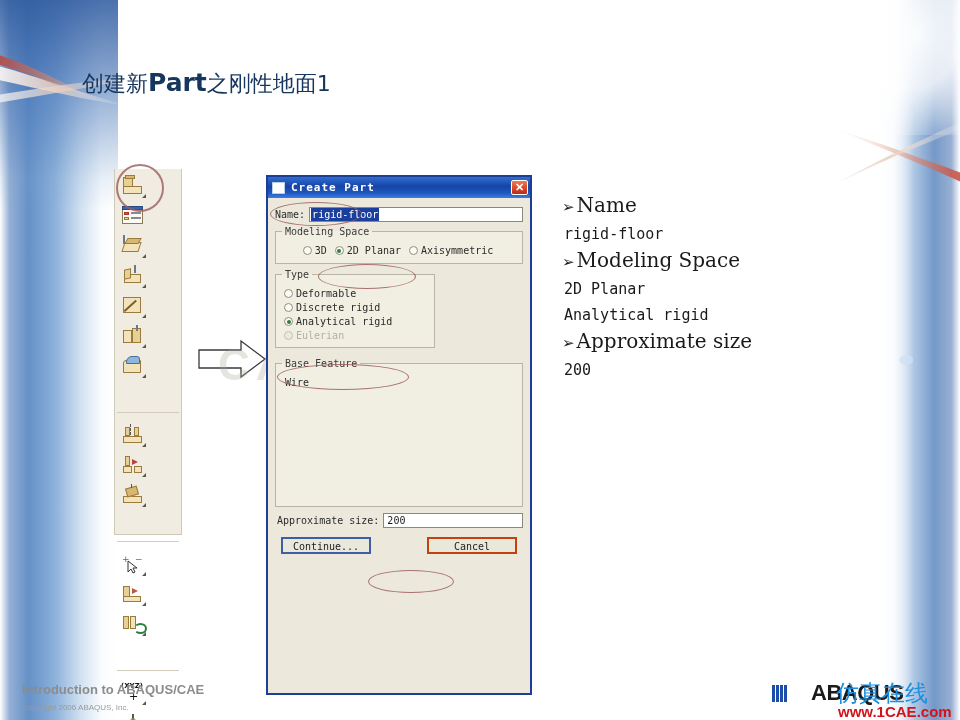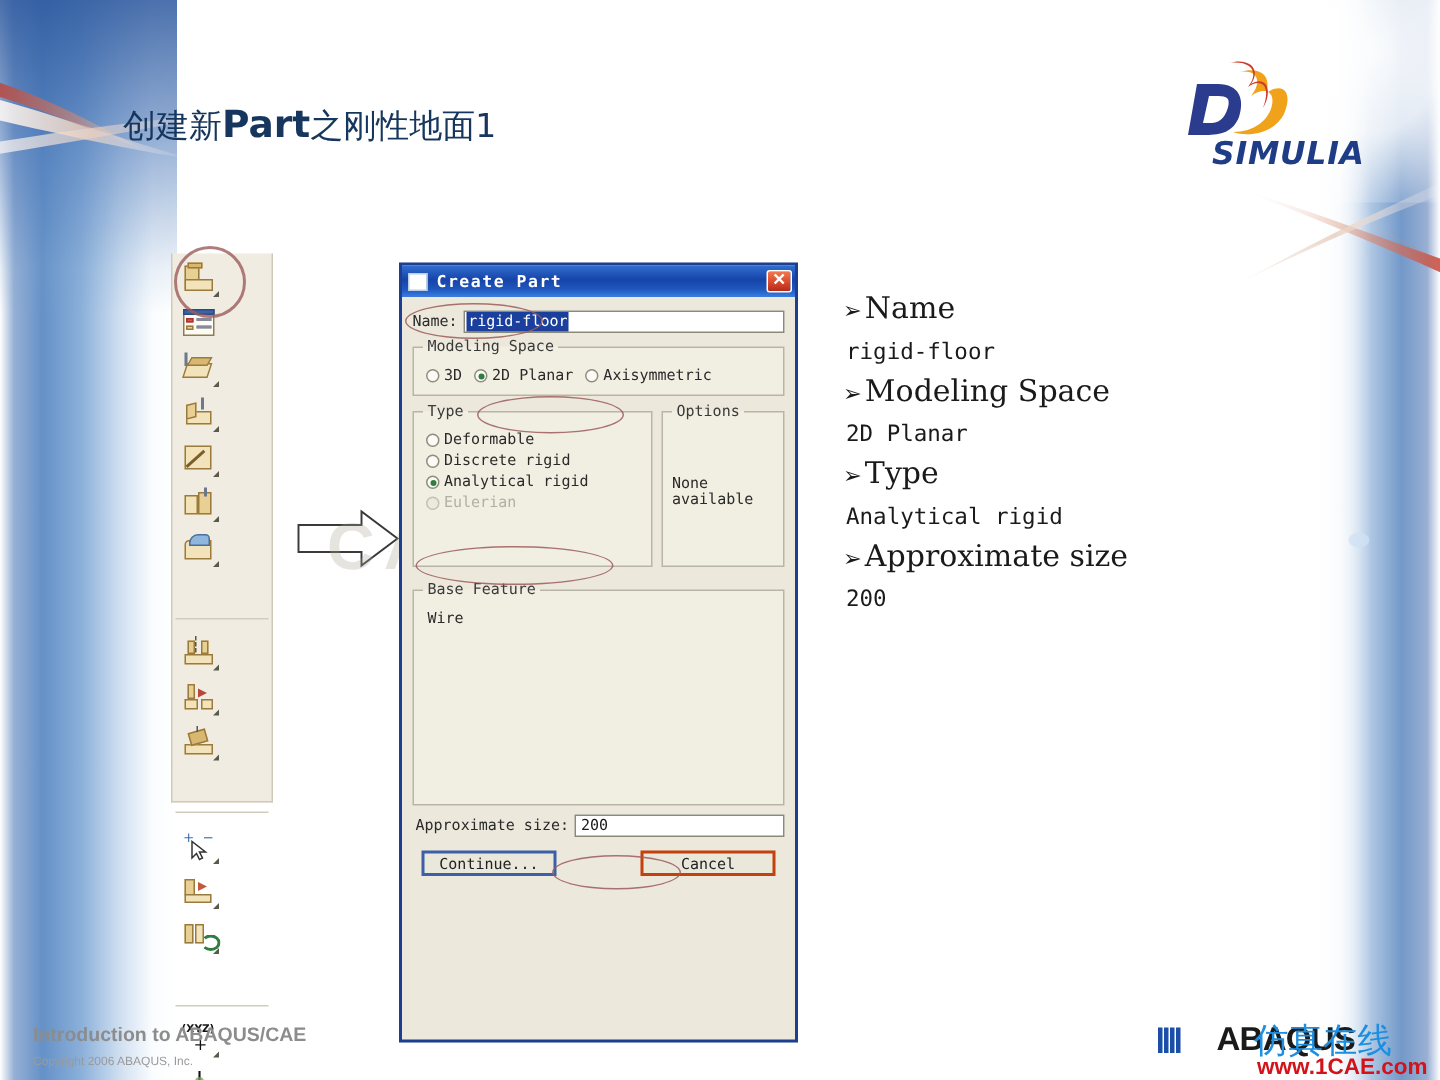--- a/index.html
+++ b/index.html
@@ -312,20 +312,21 @@
     font-size: 10px;
     color: #3a3a3a;
     padding: 0 3px;
   }
 
   .radio-row {
     display: flex;
     align-items: center;
     gap: 4px;
     padding: 3px 0 1px 2px;
+    justify-content: center;
   }
   .radio-item {
     display: flex;
     align-items: center;
     white-space: nowrap;
     margin-right: 4px;
   }
   .rb {
     width: 9px; height: 9px;
     border-radius: 50%;
@@ -563,28 +564,20 @@
     <path d="M-10,96 C40,88 92,80 150,76 C96,86 42,96 -10,104 Z" fill="url(#swA)" opacity="0.8"></path>
 
     <path d="M970,176 C920,158 872,140 826,126 C878,146 926,166 970,186 Z" fill="url(#swR2)"></path>
     <path d="M970,126 C918,146 870,166 824,190 C874,162 924,138 970,118 Z" fill="url(#swA)"></path>
     <path d="M884,138 C918,152 946,166 970,180 C940,162 910,148 884,138 Z" fill="url(#swR2)" opacity="0.9"></path>
     <ellipse cx="906" cy="360" rx="7" ry="5" fill="#cfe2f4" opacity="0.75"></ellipse>
   </svg>
 
   <div class="slide-title"><span>创建新</span><span class="en">Part</span><span>之刚性地面1</span></div>
 
-  <div class="simulia-logo">
-    <svg width="150" height="60" viewBox="0 0 150 60">
-      <path d="M40,12 C54,8 62,14 58,26 C70,18 76,26 70,40 C64,52 48,56 36,52 C50,52 60,44 62,34 C64,24 56,22 48,28 C56,18 52,10 40,12 Z" fill="#f0a21a"></path>
-      <path d="M33,6 C47,2 55,10 48,20 C58,14 63,24 56,36 C62,20 54,16 46,22 C54,12 48,4 33,6 Z" fill="#cf3a2a"></path>
-      <path d="M12,20 L26,20 C40,20 44,30 40,42 C36,52 28,54 18,54 L6,54 L12,20 Z M20,28 L16,46 L22,46 C28,46 32,40 33,34 C34,28 30,28 24,28 Z" fill="#2b3c8e"></path>
-    </svg>
-    <div class="simulia-word">SIMULIA</div>
-  </div>
 
   <div class="toolbox">
     <div class="tool-grid">
 
       <div class="tool-cell">
         <span class="ico">
           <span class="blk" style="left:1px;top:2px;width:10px;height:16px;"></span>
           <span class="blk lite" style="left:1px;top:11px;width:19px;height:8px;"></span>
           <span class="blk dark" style="left:3px;top:0px;width:10px;height:4px;"></span>
           <span class="corner-tri"></span>
@@ -787,24 +780,20 @@
               <span class="rb on"></span>
               <span class="rb-label">Analytical rigid</span>
             </div>
             <div class="radio-item">
               <span class="rb dis"></span>
               <span class="rb-label dis">Eulerian</span>
             </div>
           </div>
         </fieldset>
 
-        <fieldset class="grp col-opts">
-          <legend>Options</legend>
-          <div class="opts-body">None available</div>
-        </fieldset>
       </div>
 
       <fieldset class="grp">
         <legend>Base Feature</legend>
         <div class="basefeat-body">
           <div>Wire</div>
         </div>
       </fieldset>
 
       <div class="row-size">
@@ -824,21 +813,20 @@
     </div>
   </div>
 
   <div class="bullets">
     <div class="b-head"><span class="caret">➢</span><span>Name</span></div>
     <div class="b-sub">rigid-floor</div>
 
     <div class="b-head"><span class="caret">➢</span><span>Modeling Space</span></div>
     <div class="b-sub">2D Planar</div>
 
-    <div class="b-head"><span class="caret">➢</span><span>Type</span></div>
     <div class="b-sub">Analytical rigid</div>
 
     <div class="b-head"><span class="caret">➢</span><span>Approximate size</span></div>
     <div class="b-sub">200</div>
   </div>
 
   <div class="footer-title">Introduction to ABAQUS/CAE</div>
   <div class="footer-copy">Copyright 2006 ABAQUS, Inc.</div>
 
   <div class="abaqus-logo">

